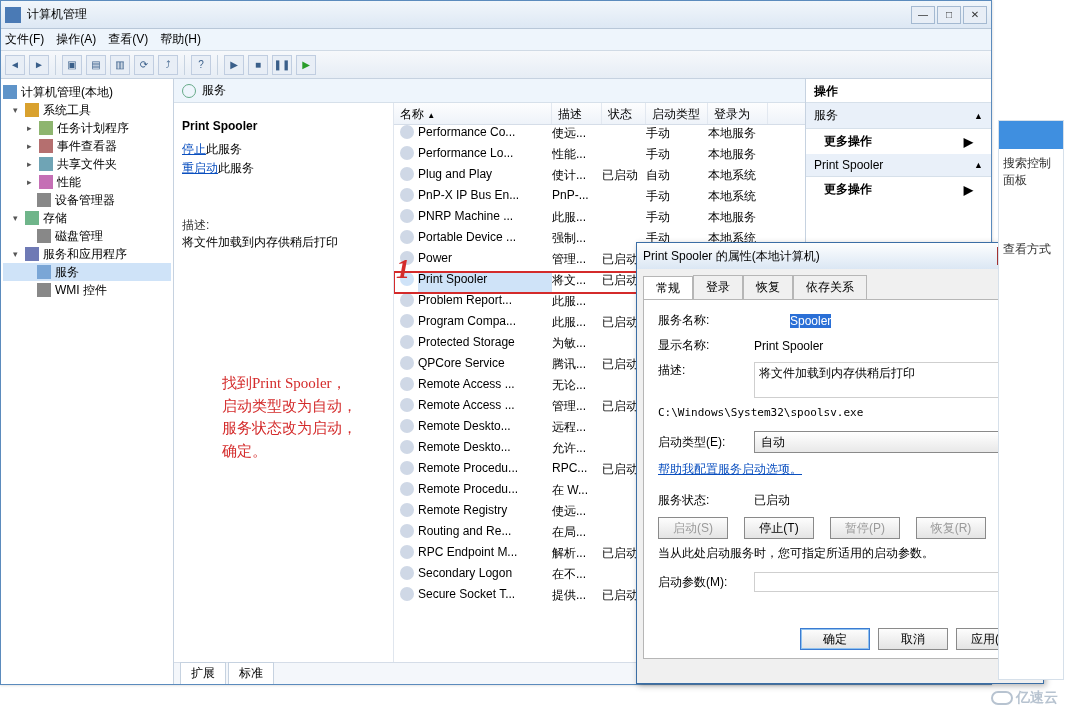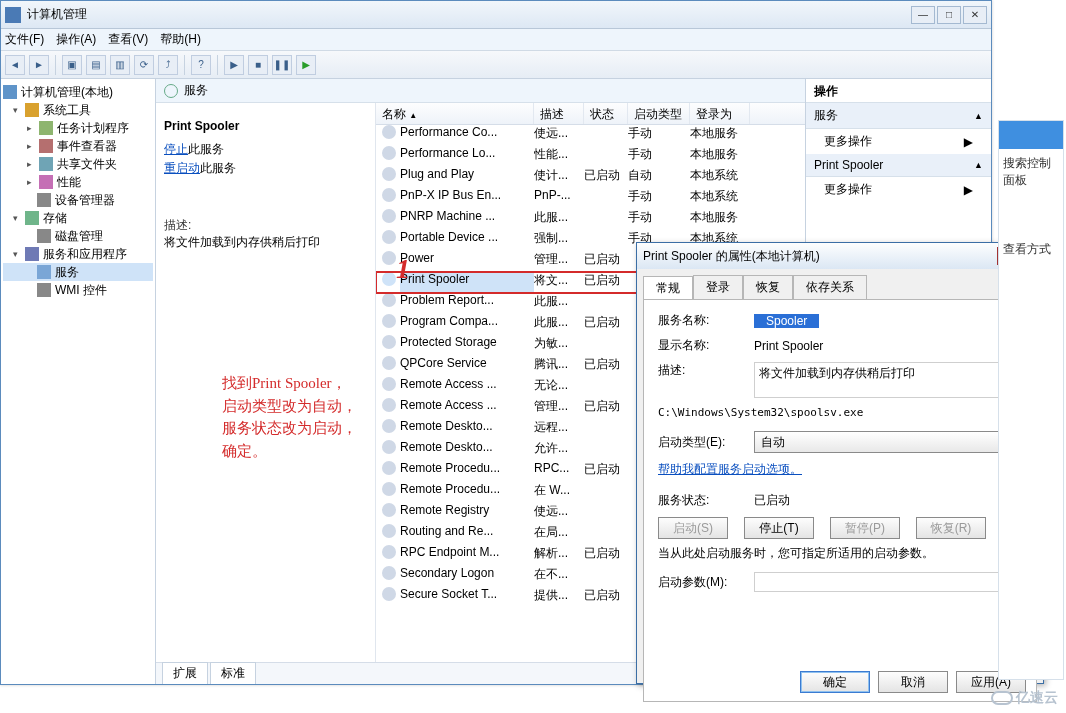--- a/index.html
+++ b/index.html
@@ -10,21 +10,21 @@
 .titlebar { height: 28px; background: linear-gradient(#f1f6fb,#dde8f4); display: flex; align-items: center; padding: 0 4px; border-bottom: 1px solid #b8c7d8; }
 .titlebar .app-icon { width: 16px; height: 16px; background: #4a7ab5; margin-right: 6px; display:inline-block; }
 .titlebar .spacer { flex: 1; }
 .winbtn { width: 24px; height: 18px; border: 1px solid #a4b9d1; background: #e8eef6; margin-left: 2px; display: inline-flex; align-items: center; justify-content: center; font-size: 10px; color:#333; }
 .menubar { height: 22px; background: #eef5fc; display: flex; align-items: center; padding: 0 4px; border-bottom: 1px solid #d0dae5; gap: 12px; }
 .toolbar { height: 28px; background: linear-gradient(#f6f8fb,#e6edf5); border-bottom: 1px solid #c6d2e0; display: flex; align-items: center; padding: 0 4px; gap: 4px; }
 .tbtn { width: 20px; height: 20px; background: #e8eef6; border: 1px solid #c0cde0; display:inline-flex; align-items:center; justify-content:center; font-size:10px; color:#3a5f8a; }
 .tsep { width: 1px; height: 20px; background: #c6d2e0; margin: 0 2px; }
 
 .body-area { display: flex; height: calc(100% - 78px); }
-.tree-pane { width: 155px; border-right: 1px solid #c6d2e0; background: #fff; padding: 4px 2px; overflow: hidden; }
+.tree-pane { width: 173px; border-right: 1px solid #c6d2e0; background: #fff; padding: 4px 2px; overflow: hidden; }
 .tree-row { display: flex; align-items: center; height: 18px; padding-left: var(--indent,0px); white-space: nowrap; }
 .tree-row .expand { width:10px; color:#555; font-size:9px; margin-right:2px; }
 .tree-row .ticon { width:14px; height:14px; background:#5f94c9; margin-right:4px; display:inline-block; }
 .tree-row.selected { background:#cfe3f8; }
 
 .center-pane { flex: 1; display: flex; position: relative; }
 .detail-col { width: 220px; border-right:1px solid #e0e6ee; padding: 6px 8px; }
 .svc-header { height:24px; background:#eef5fc; display:flex; align-items:center; padding:0 8px; border-bottom:1px solid #d6e0ea; }
 .svc-header .gear { width:14px; height:14px; border:1px solid #6a8; border-radius:50%; margin-right:6px; }
 .detail-col h3 { font-size:12px; font-weight:bold; margin:10px 0 8px; }
@@ -43,40 +43,40 @@
 .srow.selected { outline:2px solid #d42b2b; outline-offset:-1px; }
 .srow.selected .cell.name, .srow.selected .ico { background:#cfe3f8; }
 
 .tabs-bottom { position:absolute; left:0; bottom:0; height:22px; width:100%; background:#f4f7fb; border-top:1px solid #d5dde8; display:flex; align-items:flex-end; padding-left:6px; gap:2px; }
 .btab { border:1px solid #c6d2e0; border-bottom:none; background:#fff; padding:2px 10px; font-size:12px; }
 
 .actions-pane { width:186px; border-left:1px solid #c6d2e0; background:#fff; }
 .ap-head { height:24px; padding:4px 8px; font-weight:bold; border-bottom:1px solid #d6e0ea; }
 .ap-strip { background:#e9f0f9; padding:4px 8px; display:flex; align-items:center; justify-content:space-between; border-bottom:1px solid #d6e0ea; }
 .ap-strip .tri { font-size:9px; }
-.ap-item { padding:4px 18px; display:flex; align-items:center; justify-content:space-between; }
+.ap-item { padding:4px 18px; display:flex; align-items:center; justify-content:space-between;font-weight:bold; }
 
 
 .anno { position:absolute; color:#d42b2b; font-family: "KaiTi","STKaiti",serif; font-size:15px; line-height:1.5; pointer-events:none; }
 .anno-num { font-size:28px; font-weight:bold; font-style:italic; }
 .redbox { position:absolute; border:3px solid #d42b2b; pointer-events:none; }
 
 
 .dialog { position:absolute; left:636px; top:242px; width:408px; height:442px; border:1px solid #3b6ea5; background:#f0f0f0; box-shadow:2px 2px 6px rgba(0,0,0,.3); }
 .dlg-title { height:26px; background:linear-gradient(#fdfefe,#dbe7f4); display:flex; align-items:center; padding:0 6px; }
 .dlg-title .spacer{flex:1;}
 .dlg-close { width:40px; height:18px; background:#c84646; color:#fff; display:inline-flex; align-items:center; justify-content:center; font-size:11px; border:1px solid #a23333; }
 .dlg-tabs { display:flex; padding:6px 6px 0; gap:0; }
 .dlg-tab { border:1px solid #b6b6b6; border-bottom:none; background:#f0f0f0; padding:3px 12px; font-size:12px; }
 .dlg-tab.active { background:#fff; position:relative; top:1px; }
-.dlg-body { margin:0 6px 6px; background:#fff; border:1px solid #b6b6b6; padding:12px 14px; height:403px; position:relative; }
+.dlg-body { margin:0 6px 6px; background:#fff; border:1px solid #b6b6b6; padding:12px 14px; height:360px; position:relative; }
 .fld { display:flex; align-items:center; margin-bottom:8px; font-size:12px; }
 .fld .k { width:96px; }
 .fld .v { flex:1; }
-.sel-hl { background:#2a6fd6; color:#fff; padding:0 12px; }
+.sel-hl { background:#2a6fd6; color:#fff; padding:0 0;margin-left:36px; }
 .desc-box { flex:1; height:36px; border:1px solid #cfcfcf; padding:2px 4px; background:#fff; }
 .path-box { font-family: Consolas, monospace; font-size:11px; }
 .dropdown { flex:1; height:22px; border:1px solid #8a8a8a; background:linear-gradient(#fff,#e8e8e8); display:flex; align-items:center; padding:0 6px; justify-content:space-between; }
 .dlg-link { color:#0a4fbf; }
 .btnrow { display:flex; gap:16px; margin:6px 0; }
 .win-btn { min-width:70px; height:22px; border:1px solid #8a8a8a; background:linear-gradient(#fdfdfd,#e4e4e4); display:inline-flex; align-items:center; justify-content:center; padding:0 8px; font-size:12px; }
 .win-btn.disabled { color:#9a9a9a; }
 .win-btn.primary { border:1px solid #3b7bd1; box-shadow:0 0 0 1px #8fc1ef inset; }
 .param-input { flex:1; height:20px; border:1px solid #cfcfcf; background:#fff; }
 .dlg-footer { position:absolute; right:10px; bottom:8px; display:flex; gap:8px; }

